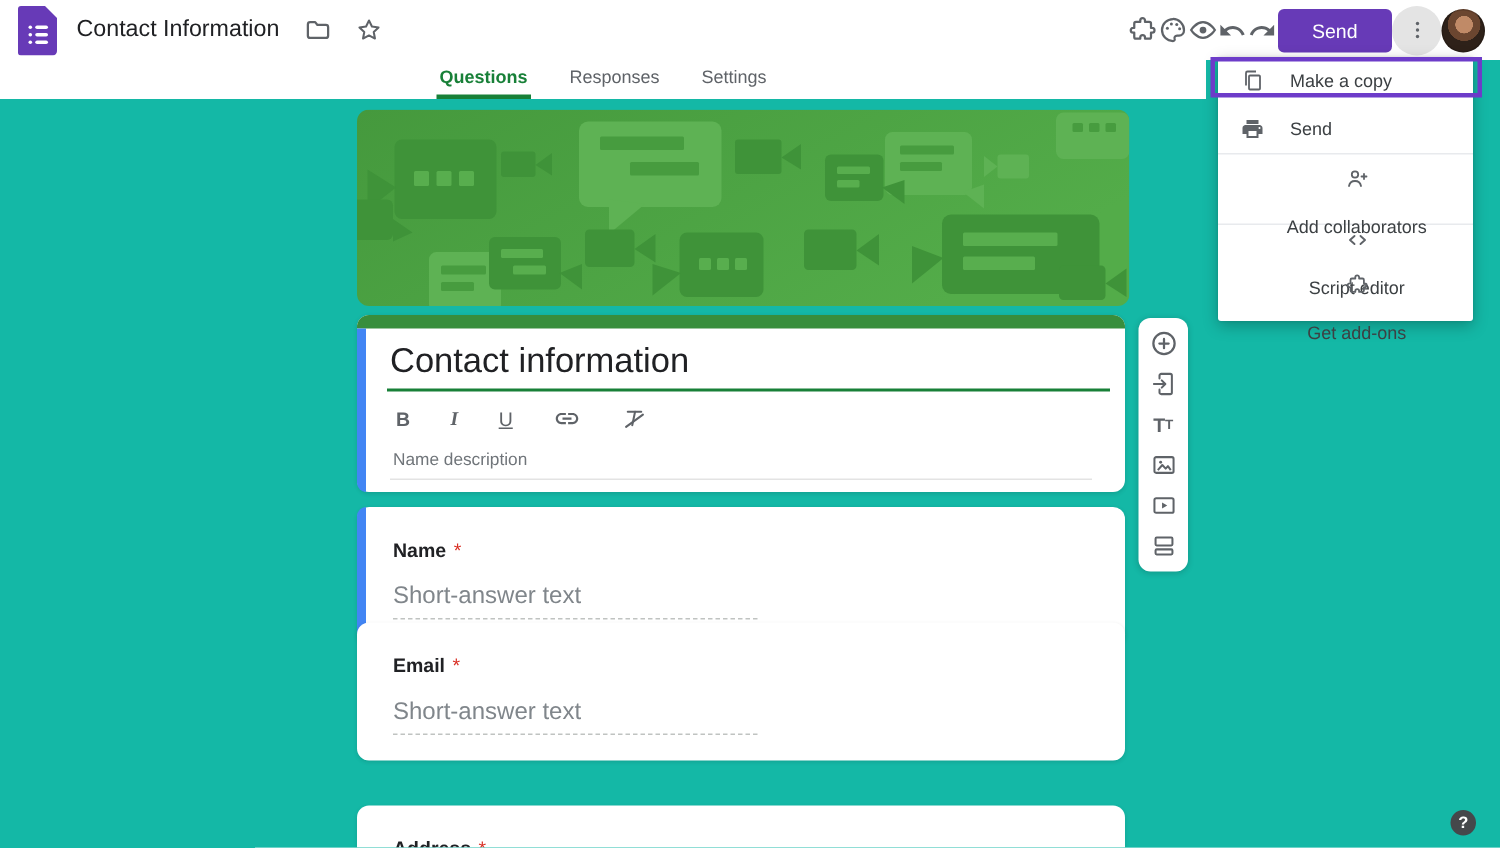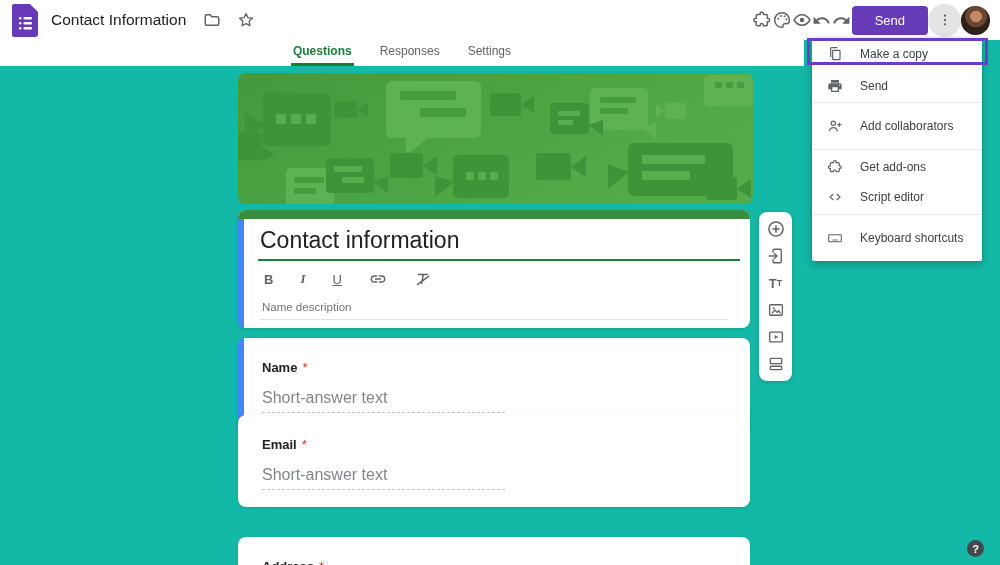--- a/index.html
+++ b/index.html
@@ -77,21 +77,21 @@
 
   
   .menu { position:absolute; left:812px; top:38px; width:170px; background:#fff; z-index:20;
           box-shadow:0 3px 10px rgba(0,0,0,.25), 0 0 2px rgba(0,0,0,.12); border-radius:0 0 2px 2px; }
   .menu-group { padding:0; }
   .menu-group + .menu-group { border-top:1px solid #e8eaed; }
   .mg-2, .mg-4 { padding:8px 0; }
   .mg-3 { padding:2px 0; }
   .menu-item { height:32px; display:flex; align-items:center; padding-left:15px; gap:17px;
                cursor:pointer; position:relative; }
-  .mg-2 .menu-item, .mg-3 .menu-item, .mg-4 .menu-item { height:30px; }
+  .mg-2 .menu-item, .mg-3 .menu-item, .mg-4 .menu-item { height:30px;flex-direction:column; }
   .menu-item span.mi-label { font-size:12px; color:#3c4043; white-space:nowrap; }
   .menu-item svg { flex:0 0 auto; }
   .hl-box { position:absolute; left:-5px; right:-6px; top:0; height:27px;
             border:3px solid #6d3cc9; pointer-events:none; z-index:21; }
 
   
   .help-btn { position:absolute; right:16px; bottom:8px; width:17px; height:17px; border-radius:50%;
               background:#45484b; color:#fff; font-size:11px; font-weight:bold;
               display:flex; align-items:center; justify-content:center; cursor:pointer; }
 </style>
@@ -360,42 +360,30 @@
           <circle cx="9.5" cy="8" r="3.2"></circle>
             <path d="M3.5 19.5c.6-3.2 3-5 6-5s5.4 1.8 6 5"></path>
             <path d="M18.5 7.5v5"></path>
             <path d="M16 10h5"></path>
           </svg>
         <span class="mi-label">Add collaborators</span>
       </div>
     </div>
     <div class="menu-group mg-3">
       <div class="menu-item">
-        <svg width="16" height="16" viewBox="0 0 24 24" fill="none" stroke="#5f6368" stroke-width="1.8" stroke-linejoin="round">
-          <path d="M13.6 4.3a1.9 1.9 0 0 0-3.8 0v1.2H6.4A1.4 1.4 0 0 0 5 6.9v3.4h-.9a1.9 1.9 0 1 0 0 3.8H5v3.4a1.4 1.4 0 0 0 1.4 1.4h3.4v-.9a1.9 1.9 0 1 1 3.8 0v.9h3.4a1.4 1.4 0 0 0 1.4-1.4v-3.4h.9a1.9 1.9 0 1 0 0-3.8h-.9V6.9a1.4 1.4 0 0 0-1.4-1.4h-3.4z"></path>
-          </svg>
-        <span class="mi-label">Get add-ons</span>
-      </div>
-      <div class="menu-item">
         <svg width="16" height="16" viewBox="0 0 24 24" fill="none" stroke="#5f6368" stroke-width="1.9" stroke-linecap="round" stroke-linejoin="round">
           <path d="M9 8l-4.5 4L9 16"></path>
             <path d="M15 8l4.5 4L15 16"></path>
           </svg>
         <span class="mi-label">Script editor</span>
       </div>
-    </div>
-    <div class="menu-group mg-4">
-      <div class="menu-item">
-        <svg width="16" height="16" viewBox="0 0 24 24" fill="none" stroke="#5f6368" stroke-width="1.6">
-          <rect x="2.5" y="7" width="19" height="10.5" rx="1"></rect>
-          <g stroke-width="1.4">
-              <path d="M5.5 10h.01M8.5 10h.01M11.5 10h.01M14.5 10h.01M17.5 10h.01M5.5 12.6h.01M8.5 12.6h.01M11.5 12.6h.01M14.5 12.6h.01M17.5 12.6h.01"></path>
-              <path d="M8 15h8"></path>
-            </g>
-          </svg>
-        <span class="mi-label">Keyboard shortcuts</span>
+      <div class="menu-item">
+        <svg width="16" height="16" viewBox="0 0 24 24" fill="none" stroke="#5f6368" stroke-width="1.8" stroke-linejoin="round">
+          <path d="M13.6 4.3a1.9 1.9 0 0 0-3.8 0v1.2H6.4A1.4 1.4 0 0 0 5 6.9v3.4h-.9a1.9 1.9 0 1 0 0 3.8H5v3.4a1.4 1.4 0 0 0 1.4 1.4h3.4v-.9a1.9 1.9 0 1 1 3.8 0v.9h3.4a1.4 1.4 0 0 0 1.4-1.4v-3.4h.9a1.9 1.9 0 1 0 0-3.8h-.9V6.9a1.4 1.4 0 0 0-1.4-1.4h-3.4z"></path>
+          </svg>
+        <span class="mi-label">Get add-ons</span>
       </div>
     </div>
   </div>
 
   <div class="help-btn">?</div>
 
 </div>
 
 </body></html>

